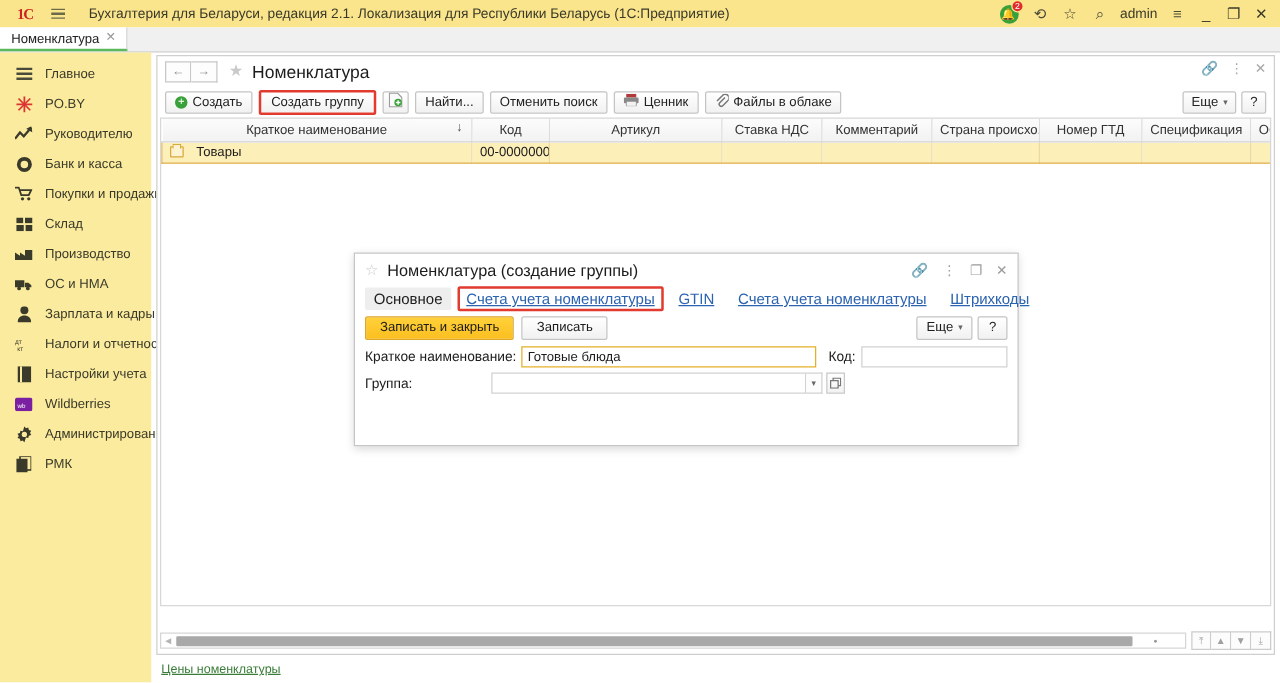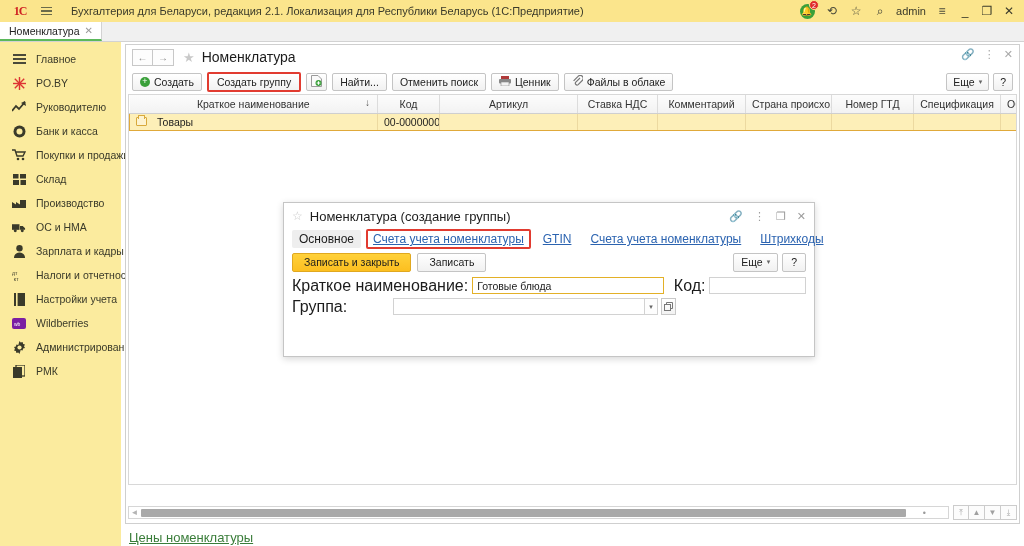--- a/index.html
+++ b/index.html
@@ -131,21 +131,21 @@
   .hscroll .arrow { width: 11px; text-align: center; color: #b4b4b4; font-size: 8px; }
   .hscroll .thumb { position: absolute; left: 12px; right: 42px; height: 8px;
     background: #a9a9a9; border-radius: 1px; cursor: pointer; }
   .hscroll .dot { position: absolute; right: 22px; color: #9a9a9a; font-size: 9px; }
   .navgrp { display: flex; margin-left: 4px; }
   .navgrp div { width: 16px; height: 15px; border: 1px solid #cccccc; background: #fcfcfc;
     display: flex; align-items: center; justify-content: center; color: #a0a0a0;
     font-size: 8px; cursor: pointer; }
   .navgrp div + div { border-left: none; }
 
-  .footlink { position: absolute; left: 129px; top: 530px; font-size: 13px;
+  .footlink { position: absolute; left: 129px; top: 530px; font-size: 10px;
     color: #3a7d3a; text-decoration: underline; cursor: pointer; }
 
   
   .modal {
     position: absolute; left: 283px; top: 202px; width: 532px; height: 155px;
     background: #fff; border: 1px solid #c5c5c5;
     box-shadow: 0 2px 7px rgba(0,0,0,0.16);
   }
   .modal-head { height: 26px; display: flex; align-items: center; padding: 0 8px; position: relative; }
   .modal-star { color: #cbcbcb; font-size: 12px; cursor: pointer; }
@@ -166,21 +166,21 @@
     font-size: 10.5px; font-weight: normal; color: #1c1c1c; cursor: pointer;
   }
   .mbtn {
     height: 19px; background: linear-gradient(#ffffff,#f1f1f1); border: 1px solid #c4c4c4;
     border-radius: 2px; display: flex; align-items: center; padding: 0 11px;
     font-size: 10.5px; color: #1c1c1c; cursor: pointer;
   }
   .modal-actions-right { position: absolute; right: 8px; display: flex; align-items: center; gap: 4px; }
 
   .frow { display: flex; align-items: center; padding: 0 8px; height: 21px; gap: 0; }
-  .flabel { font-size: 16px; color: #1c1c1c; white-space: nowrap; }
+  .flabel { font-size: 11px; color: #1c1c1c; white-space: nowrap; }
   .finput {
     height: 17px; border: 1px solid #d2d2d2; background: #fff;
     font-size: 10.5px; padding: 0 4px; display: flex; align-items: center; color: #1c1c1c;
   }
   .finput.focused { border: 1px solid #e3b027; }
   .fcombo { display: flex; align-items: center; }
   .fcombo .drop { width: 13px; height: 17px; border: 1px solid #d2d2d2; border-left: none;
     background: #fdfdfd; display: flex; align-items: center; justify-content: center;
     font-size: 7px; color: #666; cursor: pointer; }
   .fpick { width: 15px; height: 17px; margin-left: 3px; border: 1px solid #c8c8c8;

